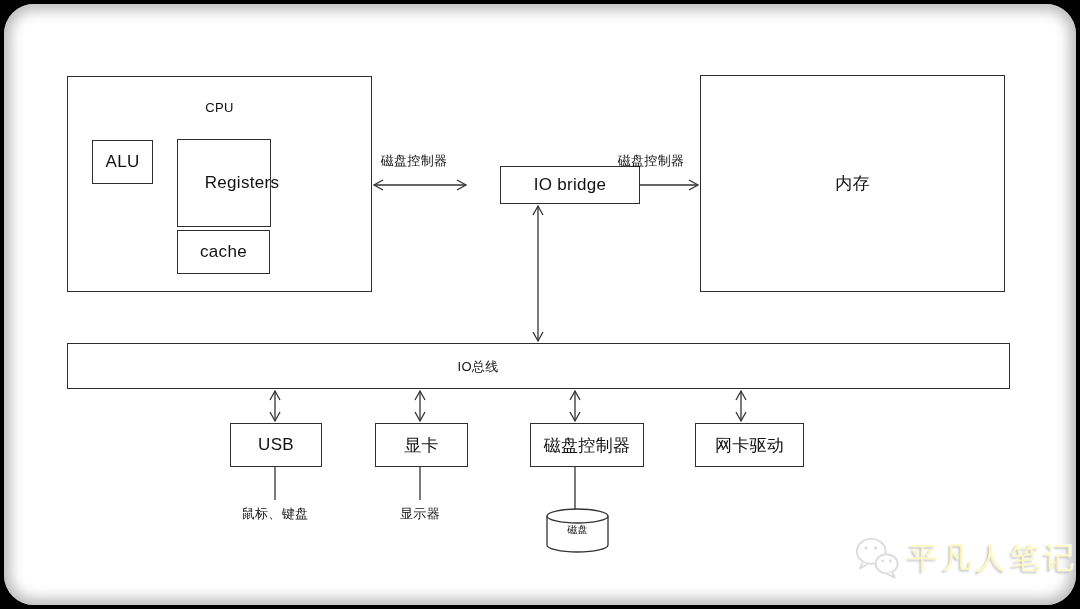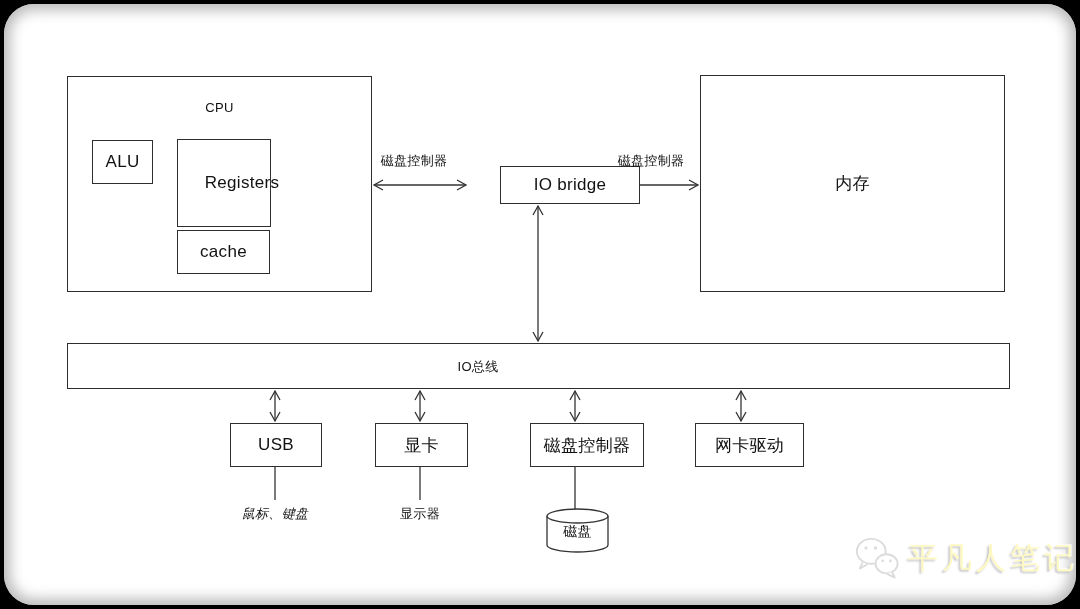--- a/index.html
+++ b/index.html
@@ -110,23 +110,23 @@
   <div class="lbl" style="left:606px; top:152px; width:90px;">磁盘控制器</div>
 
   <div class="container-box" style="left:67px; top:343px; width:943px; height:46px;"></div>
   <div class="lbl" style="left:428px; top:358px; width:100px;">IO总线</div>
 
   <div class="box" style="left:230px; top:423px; width:92px; height:44px;">USB</div>
   <div class="box" style="left:375px; top:423px; width:93px; height:44px;">显卡</div>
   <div class="box" style="left:530px; top:423px; width:114px; height:44px;">磁盘控制器</div>
   <div class="box" style="left:695px; top:423px; width:109px; height:44px;">网卡驱动</div>
 
-  <div class="lbl" style="left:203px; top:505px; width:144px;font-style:italic;">鼠标、键盘</div>
+  <div class="lbl" style="left:203px; top:505px; width:144px;">鼠标、键盘</div>
   <div class="lbl" style="left:370px; top:505px; width:100px;">显示器</div>
-  <div class="lbl" style="left:547px; top:523px; width:61px; font-size:14px;">磁盘</div>
+  <div class="lbl" style="left:547px; top:523px; width:61px; font-size:10px;">磁盘</div>
 
   <div class="watermark">
     <svg width="50" height="46" viewBox="0 0 52 48">
       <g stroke="#dcdcdc" stroke-width="2" fill="#ffffff">
         <ellipse cx="20" cy="17" rx="15" ry="13"></ellipse>
         <path d="M11,28.5 L8,35 L16,30.5" stroke-linejoin="round"></path>
         <ellipse cx="36" cy="30" rx="11.5" ry="10"></ellipse>
         <path d="M41.5,38.5 L44.5,44.5 L36.5,40.5" stroke-linejoin="round"></path>
       </g>
       <g fill="#dcdcdc">

